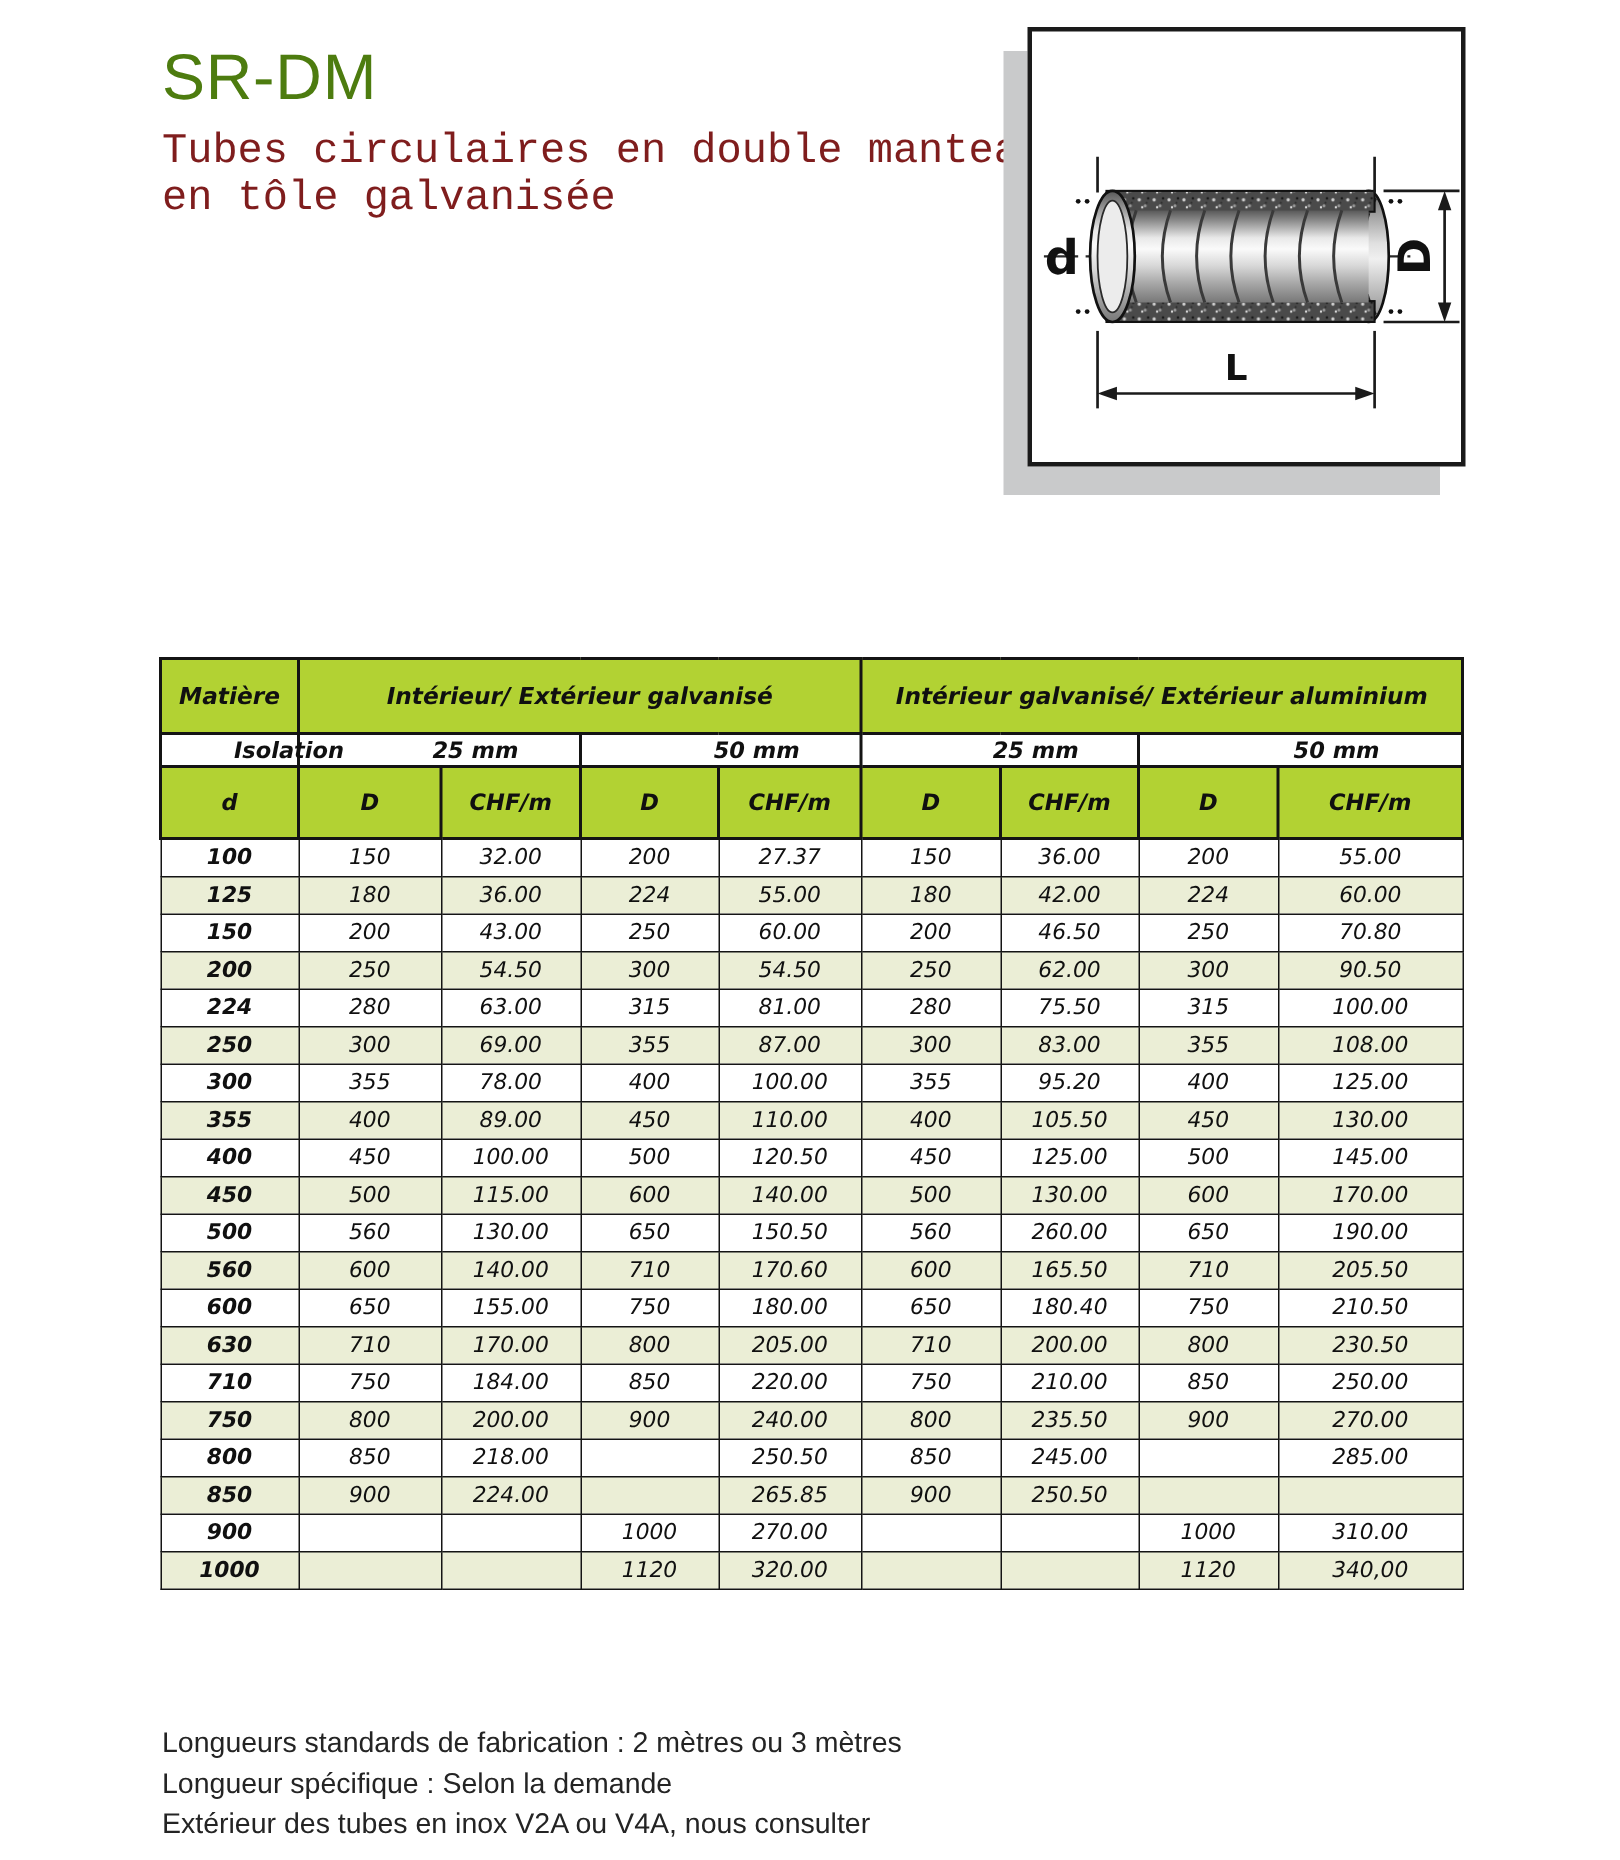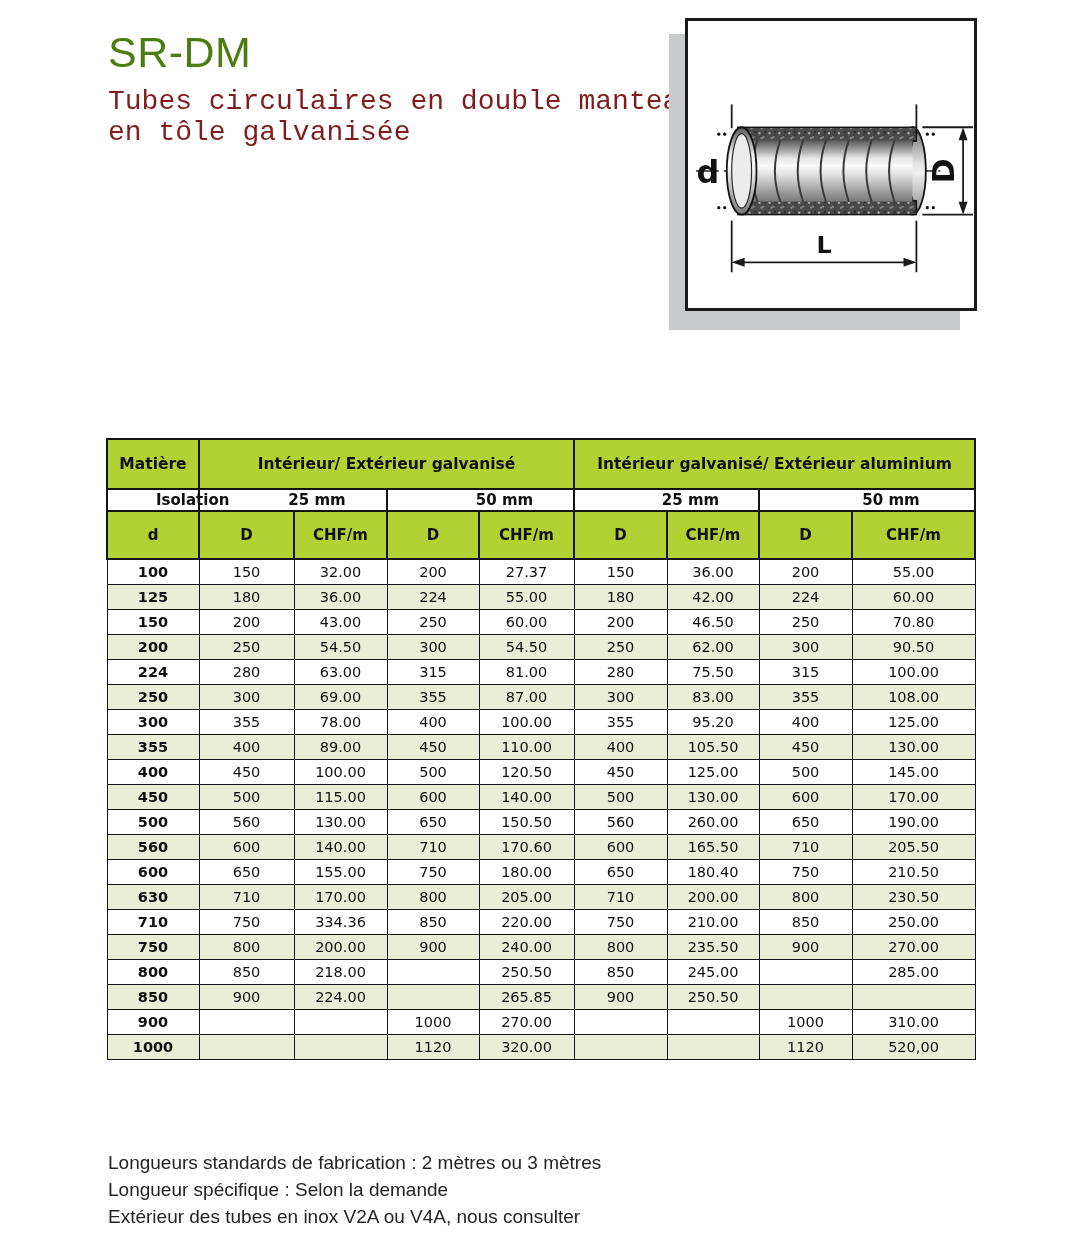--- a/index.html
+++ b/index.html
@@ -42,20 +42,21 @@
   .diagram-box svg{display:block;width:100%;height:100%;}
   .dim{stroke:#1a1a1a;stroke-width:1.8;fill:none;}
   .dashdot{stroke:#2a2a2a;stroke-width:1.6;stroke-dasharray:15 5 3 5;fill:none;}
   .dim-label{font-family:"DejaVu Sans",sans-serif;font-weight:bold;fill:#111;}
 
   
   .price-table{
     position:absolute;left:106px;top:438px;width:868px;
     border-collapse:collapse;table-layout:fixed;
     font-family:"DejaVu Sans",sans-serif;
+    font-style:italic;
   }
   .price-table th{
     background:var(--green);
     border:2px solid var(--border);
     font-size:15px;font-weight:bold;text-align:center;color:#101010;
   }
   .price-table thead tr.row-groups th{height:50px;font-size:15.5px;}
   .price-table thead tr.row-iso th{height:22px;background:#ffffff;font-size:15px;padding-left:48px;}
   .price-table thead tr.row-cols th{height:48px;}
   .price-table td{
@@ -356,21 +357,21 @@
         <td>800</td>
         <td>205.00</td>
         <td>710</td>
         <td>200.00</td>
         <td>800</td>
         <td>230.50</td>
       </tr>
       <tr>
         <td class="col-d">710</td>
         <td>750</td>
-        <td>334.36</td>
+        <td>184.00</td>
         <td>850</td>
         <td>220.00</td>
         <td>750</td>
         <td>210.00</td>
         <td>850</td>
         <td>250.00</td>
       </tr>
       <tr>
         <td class="col-d">750</td>
         <td>800</td>
@@ -417,21 +418,21 @@
       </tr>
       <tr>
         <td class="col-d">1000</td>
         <td></td>
         <td></td>
         <td>1120</td>
         <td>320.00</td>
         <td></td>
         <td></td>
         <td>1120</td>
-        <td>520,00</td>
+        <td>340,00</td>
       </tr>
     </tbody>
 </table>
 
 <div class="footer-notes">
   <div>Longueurs standards de fabrication : 2 mètres ou 3 mètres</div>
   <div>Longueur spécifique : Selon la demande</div>
   <div>Extérieur des tubes en inox V2A ou V4A, nous consulter</div>
 </div>
 

